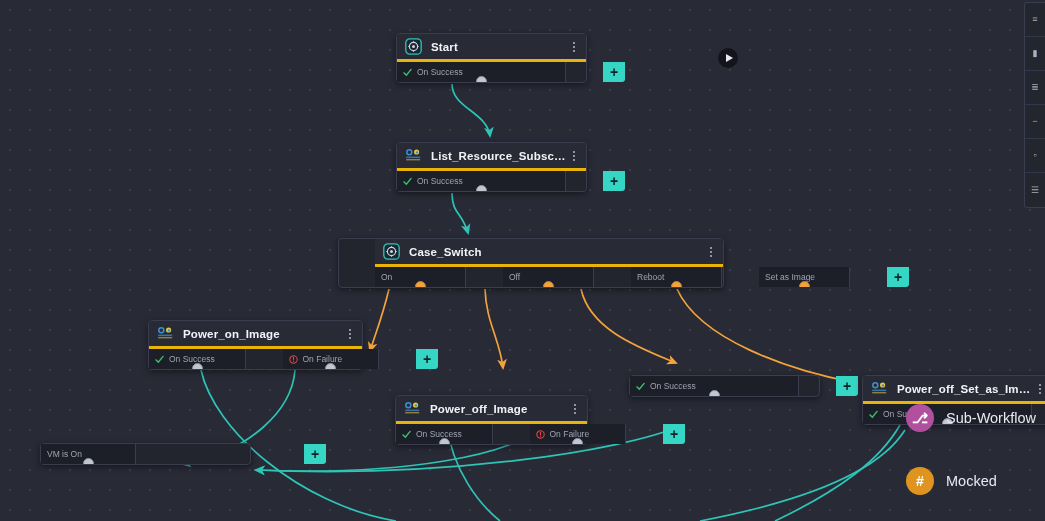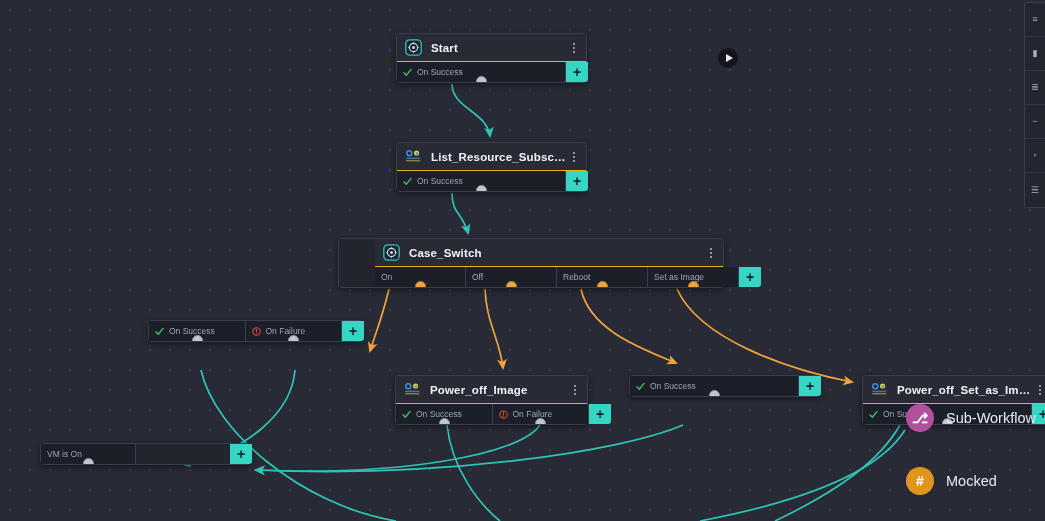--- a/index.html
+++ b/index.html
@@ -26,38 +26,38 @@
     background: #22242e;
     border: 1px solid #3a3d4d;
     border-radius: 4px;
     box-shadow: 0 2px 6px rgba(0,0,0,0.45);
   }
   .node-header {
     display: flex; align-items: center;
     height: 28px;
     padding: 0 6px 0 8px;
     background: #282b36;
-    border-bottom: 1px solid #eab308;
+    border-bottom: 3px solid #eab308;
     border-radius: 3px 3px 0 0;
   }
   .node-icon { width: 17px; height: 17px; flex: 0 0 17px; margin-right: 9px; position: relative; }
   .node-title {
     flex: 1 1 auto;
     color: #f2f3f7;
     font-size: 11.5px;
     font-weight: bold;
     white-space: nowrap;
     overflow: hidden;
     text-overflow: ellipsis;
     letter-spacing: 0.15px;
   }
   .kebab { width: 12px; flex: 0 0 12px; display: flex; flex-direction: column; align-items: center; gap: 2px; cursor: pointer; }
   .kebab i { display: block; width: 2px; height: 2px; border-radius: 50%; background: #b6b9c6; }
 
-  .node-ports { display: flex; align-items: stretch; height: 20px; }
+  .node-ports { display: flex; align-items: stretch; height: 20px; gap: 37px; }
   .port {
     position: relative;
     display: flex; align-items: center;
     padding: 0 6px;
     border-right: 1px solid #3a3d4d;
     background: #1d1f28;
     color: #9fa3b2;
     font-size: 8.5px;
     white-space: nowrap;
     overflow: hidden;
@@ -277,54 +277,29 @@
             <div class="dot-handle orange" style="left: 40px; top: 14px;"></div>
           </div>
           <div class="port" style="width: 91px; flex: 0 0 91px; text-align: right;">
             <span>Set as Image</span>
             <div class="dot-handle orange" style="left: 40px; top: 14px;"></div>
           </div>
           <div class="plus-btn">+</div>
         </div>
       </div>
       <div class="node" style="left: 148px; top: 320px; width: 215px;">
-        <div class="node-ports">
-          <div class="port" style="width: 96.5px; flex: 0 0 96.5px;">
-            <span class="pico">
-              <svg width="9" height="9" viewBox="0 0 10 10">
-                <path d="M1 5.4 L3.7 8 L9 1.6" fill="none" stroke="#3ec46d" stroke-width="1.5" stroke-linecap="round"></path>
-              </svg>
-            </span>
-            <span>On Success</span>
-            <div class="dot-handle" style="left: 42.75px; top: 14px;"></div>
-          </div>
-          <div class="port" style="width: 96.5px; flex: 0 0 96.5px;">
-            <span class="pico">
-              <svg width="9" height="9" viewBox="0 0 10 10">
-                <circle cx="5" cy="5" r="4.1" fill="none" stroke="#e0453f" stroke-width="1.2"></circle>
-                <path d="M5 2.6v2.9" stroke="#e0453f" stroke-width="1.2" stroke-linecap="round"></path>
-                <circle cx="5" cy="7.3" r="0.65" fill="#e0453f"></circle>
-              </svg>
-            </span>
-            <span>On Failure</span>
-            <div class="dot-handle" style="left: 42.75px; top: 14px;"></div>
-          </div>
-          <div class="plus-btn">+</div>
-        </div>
-      </div>
-      <div class="node" style="left: 395px; top: 375px; width: 193px;">
         <div class="node-header">
           <div class="node-icon"><svg width="17" height="17" viewBox="0 0 17 17">
               <circle cx="4.3" cy="5.2" r="2.5" fill="none" stroke="#3b8ed0" stroke-width="1.5"></circle>
               <circle cx="11.6" cy="5.0" r="2.6" fill="#e3c93c"></circle>
               <circle cx="12.0" cy="5.4" r="1.2" fill="#3b8ed0"></circle>
               <rect x="1.2" y="9.6" width="14" height="1.5" fill="#3b8ed0" opacity="0.75"></rect>
               <rect x="1.2" y="12.0" width="14" height="1.4" fill="#e3c93c" opacity="0.55"></rect>
             </svg></div>
-          <div class="node-title">Power_off_Image</div>
+          <div class="node-title">Power_on_Image</div>
           <div class="kebab">
             <i></i>
             <i></i>
             <i></i>
           </div>
         </div>
         <div class="node-ports">
           <div class="port" style="width: 96.5px; flex: 0 0 96.5px;">
             <span class="pico">
               <svg width="9" height="9" viewBox="0 0 10 10">
@@ -341,43 +316,83 @@
                 <path d="M5 2.6v2.9" stroke="#e0453f" stroke-width="1.2" stroke-linecap="round"></path>
                 <circle cx="5" cy="7.3" r="0.65" fill="#e0453f"></circle>
               </svg>
             </span>
             <span>On Failure</span>
             <div class="dot-handle" style="left: 42.75px; top: 14px;"></div>
           </div>
           <div class="plus-btn">+</div>
         </div>
       </div>
-      <div class="node" style="left: 629px; top: 375px; width: 191px;">
-        <div class="node-ports">
-          <div class="port" style="width: 169px; flex: 0 0 169px;">
-            <span class="pico">
-              <svg width="9" height="9" viewBox="0 0 10 10">
-                <path d="M1 5.4 L3.7 8 L9 1.6" fill="none" stroke="#3ec46d" stroke-width="1.5" stroke-linecap="round"></path>
-              </svg>
-            </span>
-            <span>On Success</span>
-            <div class="dot-handle" style="left: 79px; top: 14px;"></div>
-          </div>
-          <div class="plus-btn">+</div>
-        </div>
-      </div>
-      <div class="node" style="left: 862px; top: 375px; width: 191px;">
+      <div class="node" style="left: 395px; top: 395px; width: 193px;">
         <div class="node-header">
           <div class="node-icon"><svg width="17" height="17" viewBox="0 0 17 17">
               <circle cx="4.3" cy="5.2" r="2.5" fill="none" stroke="#3b8ed0" stroke-width="1.5"></circle>
               <circle cx="11.6" cy="5.0" r="2.6" fill="#e3c93c"></circle>
               <circle cx="12.0" cy="5.4" r="1.2" fill="#3b8ed0"></circle>
               <rect x="1.2" y="9.6" width="14" height="1.5" fill="#3b8ed0" opacity="0.75"></rect>
               <rect x="1.2" y="12.0" width="14" height="1.4" fill="#e3c93c" opacity="0.55"></rect>
             </svg></div>
+          <div class="node-title">Power_off_Image</div>
+          <div class="kebab">
+            <i></i>
+            <i></i>
+            <i></i>
+          </div>
+        </div>
+        <div class="node-ports">
+          <div class="port" style="width: 96.5px; flex: 0 0 96.5px;">
+            <span class="pico">
+              <svg width="9" height="9" viewBox="0 0 10 10">
+                <path d="M1 5.4 L3.7 8 L9 1.6" fill="none" stroke="#3ec46d" stroke-width="1.5" stroke-linecap="round"></path>
+              </svg>
+            </span>
+            <span>On Success</span>
+            <div class="dot-handle" style="left: 42.75px; top: 14px;"></div>
+          </div>
+          <div class="port" style="width: 96.5px; flex: 0 0 96.5px;">
+            <span class="pico">
+              <svg width="9" height="9" viewBox="0 0 10 10">
+                <circle cx="5" cy="5" r="4.1" fill="none" stroke="#e0453f" stroke-width="1.2"></circle>
+                <path d="M5 2.6v2.9" stroke="#e0453f" stroke-width="1.2" stroke-linecap="round"></path>
+                <circle cx="5" cy="7.3" r="0.65" fill="#e0453f"></circle>
+              </svg>
+            </span>
+            <span>On Failure</span>
+            <div class="dot-handle" style="left: 42.75px; top: 14px;"></div>
+          </div>
+          <div class="plus-btn">+</div>
+        </div>
+      </div>
+      <div class="node" style="left: 629px; top: 375px; width: 191px;">
+        <div class="node-ports">
+          <div class="port" style="width: 169px; flex: 0 0 169px;">
+            <span class="pico">
+              <svg width="9" height="9" viewBox="0 0 10 10">
+                <path d="M1 5.4 L3.7 8 L9 1.6" fill="none" stroke="#3ec46d" stroke-width="1.5" stroke-linecap="round"></path>
+              </svg>
+            </span>
+            <span>On Success</span>
+            <div class="dot-handle" style="left: 79px; top: 14px;"></div>
+          </div>
+          <div class="plus-btn">+</div>
+        </div>
+      </div>
+      <div class="node" style="left: 862px; top: 375px; width: 191px;">
+        <div class="node-header">
+          <div class="node-icon"><svg width="17" height="17" viewBox="0 0 17 17">
+              <circle cx="4.3" cy="5.2" r="2.5" fill="none" stroke="#3b8ed0" stroke-width="1.5"></circle>
+              <circle cx="11.6" cy="5.0" r="2.6" fill="#e3c93c"></circle>
+              <circle cx="12.0" cy="5.4" r="1.2" fill="#3b8ed0"></circle>
+              <rect x="1.2" y="9.6" width="14" height="1.5" fill="#3b8ed0" opacity="0.75"></rect>
+              <rect x="1.2" y="12.0" width="14" height="1.4" fill="#e3c93c" opacity="0.55"></rect>
+            </svg></div>
           <div class="node-title">Power_off_Set_as_Image</div>
           <div class="kebab">
             <i></i>
             <i></i>
             <i></i>
           </div>
         </div>
         <div class="node-ports">
           <div class="port" style="width: 169px; flex: 0 0 169px;">
             <span class="pico">

